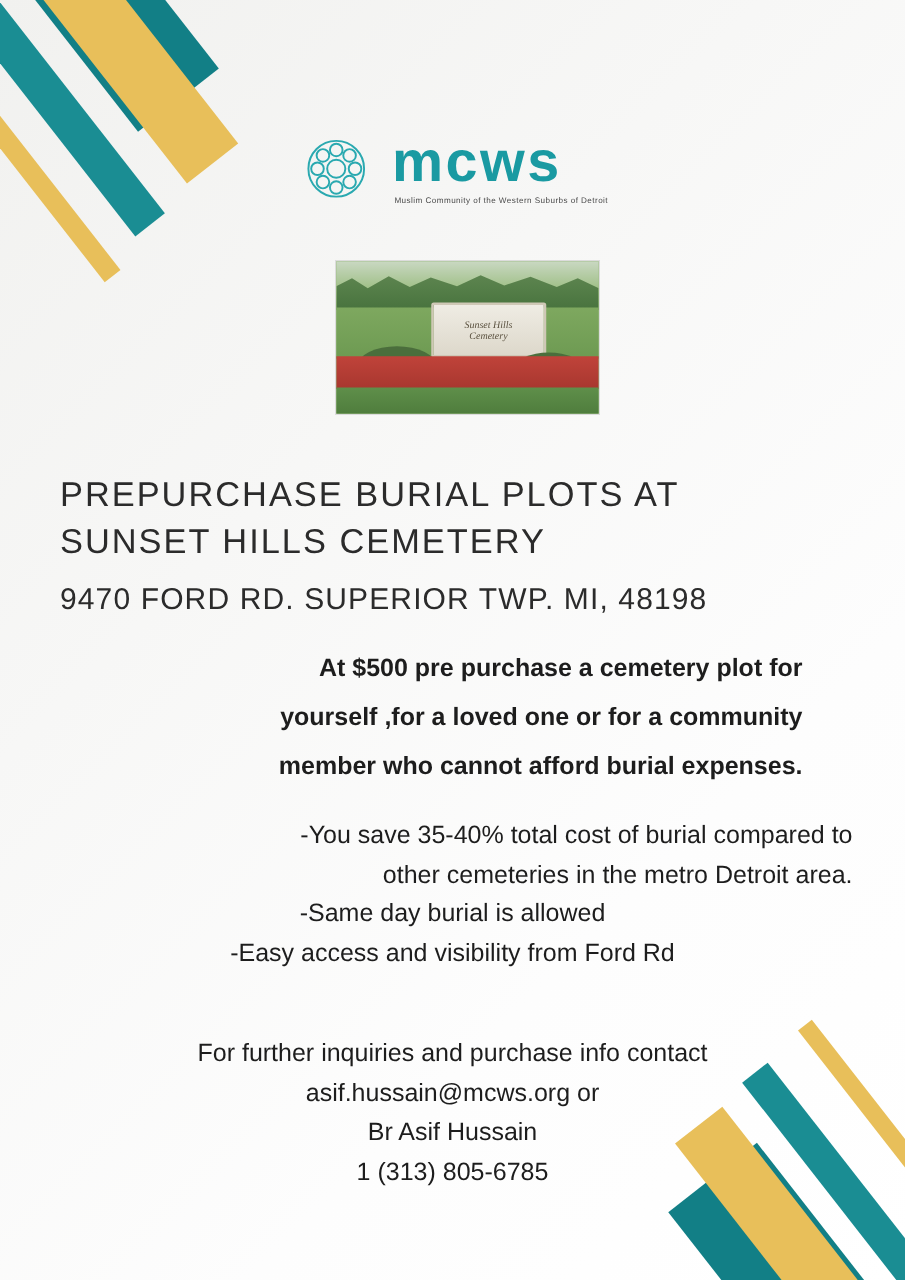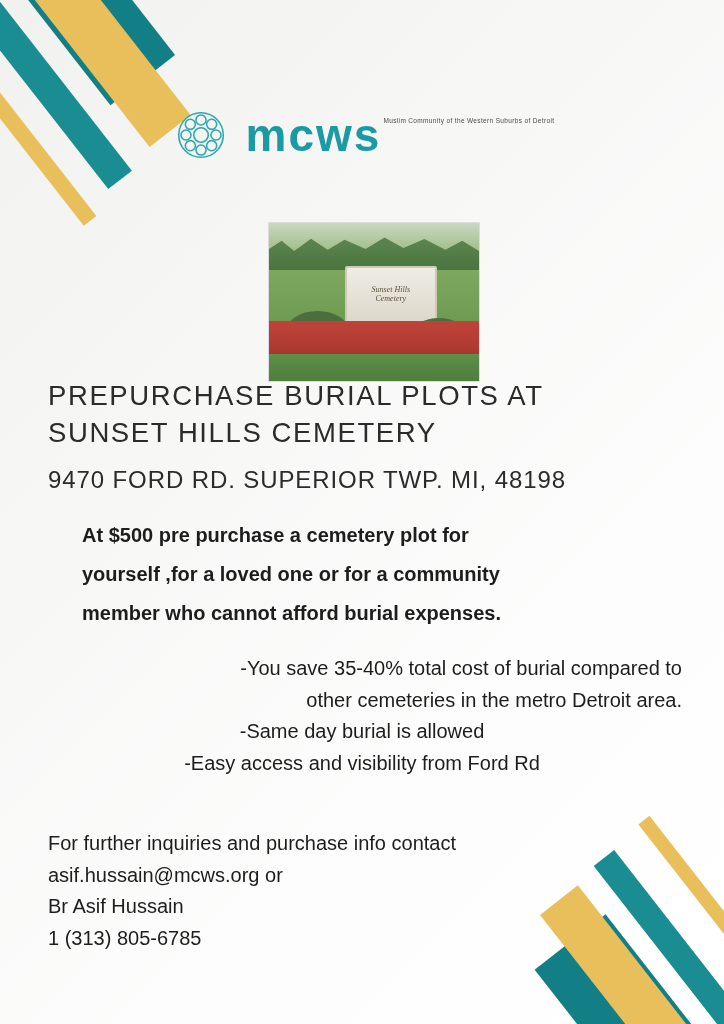--- a/index.html
+++ b/index.html
@@ -80,43 +80,43 @@
   .logo-row {
     position: absolute;
     top: 104px;
     left: 0; right: 0;
     display: flex;
     align-items: center;
     justify-content: center;
     gap: 14px;
   }
   .logo-mark { width: 62px; height: 62px; flex: 0 0 auto; }
-  .logo-text-wrap { display: flex; flex-direction: row; align-items: flex-start; }
+  .logo-text-wrap { display: flex; flex-direction: column; align-items: flex-start; }
   .logo-word {
     font-size: 46px;
     font-weight: bold;
     letter-spacing: 2px;
     color: #1a9aa2;
     line-height: 1;
   }
   .logo-sub {
     font-size: 6.5px;
     letter-spacing: 0.35px;
     color: #4a4a4a;
     margin-top: 5px;
     margin-left: 2px;
   }
 
   
   .photo {
     position: absolute;
-    top: 222px;
+    top: 208px;
     left: 268px;
     width: 212px;
-    height: 160px;
+    height: 124px;
     border: 1px solid #dcdcdc;
     overflow: hidden;
     background: #8bb26a;
   }
   .photo-sky {
     position: absolute; top: 0; left: 0; right: 0; height: 30%;
     background: linear-gradient(180deg, #c9d8c2 0%, #9fbf86 60%, #7fa961 100%);
   }
   .photo-trees {
     position: absolute; top: 6%; left: 0; right: 0; height: 26%;
@@ -183,40 +183,41 @@
     color: #2b2b2b;
     margin-top: 14px;
     font-weight: normal;
   }
 
   
   .para-bold {
     position: absolute;
     top: 516px;
     left: 82px; right: 82px;
-    text-align: left;
+    text-align: right;
     font-size: 20px;
     font-weight: bold;
     color: #1d1d1d;
     line-height: 1.95;
   }
   .para-benefits {
     position: absolute;
     top: 653px;
     left: 42px; right: 42px;
     text-align: center;
     font-size: 20px;
     color: #1d1d1d;
     line-height: 1.58;
   }
   .para-benefits .justify-line { text-align: right; }
   .para-contact {
     position: absolute;
     top: 828px;
     left: 48px; right: 48px;
+    text-align: center;
     font-size: 20px;
     color: #1d1d1d;
     line-height: 1.58;
   }
 </style>
 </head>
 <body>
 
 <div class="poster">
 

